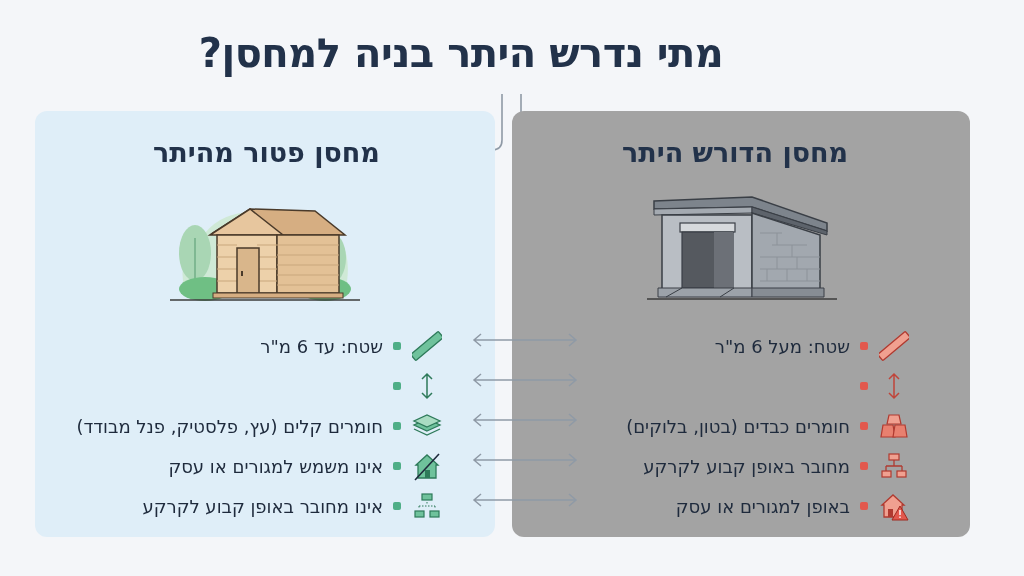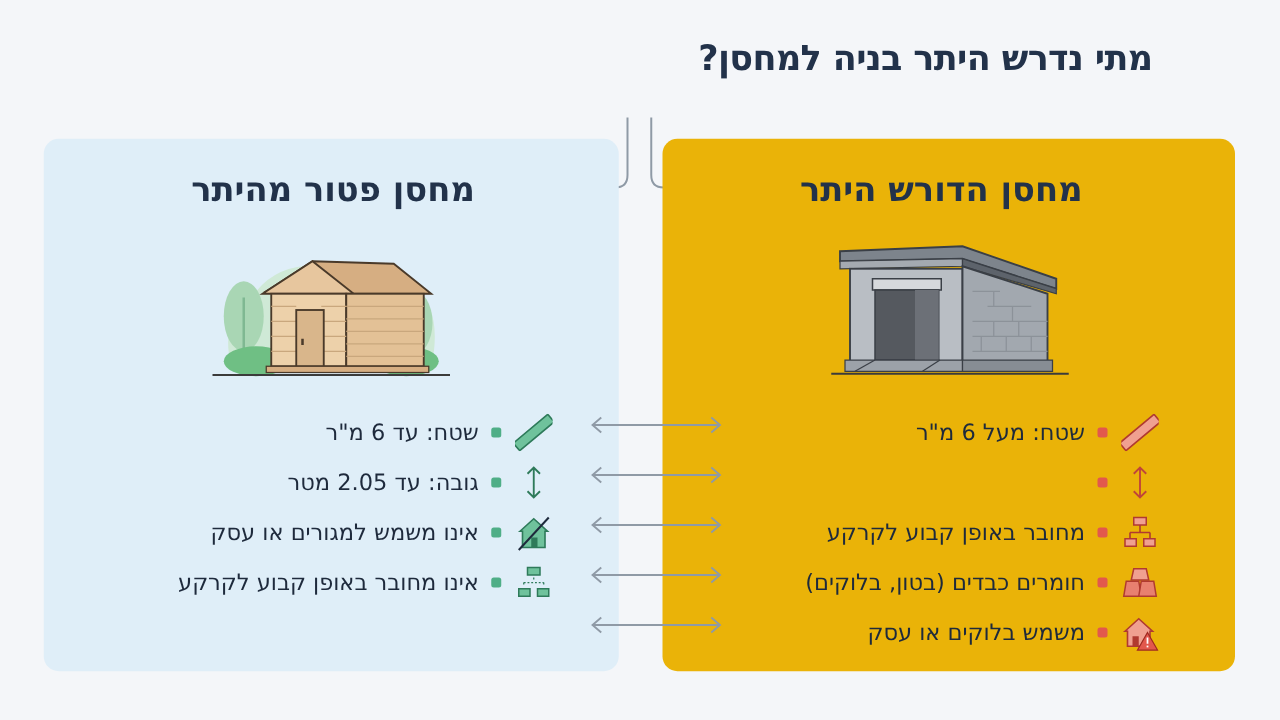--- a/index.html
+++ b/index.html
@@ -6,35 +6,36 @@
     html, body { width: 1024px; height: 576px; overflow: hidden; }
     body {
       background: #f4f6f9;
       font-family: "DejaVu Sans", sans-serif;
       color: #1e2a3c;
       position: relative;
     }
     .title {
       position: absolute;
       top: 30px; left: 0; width: 922px;
+      text-align: center;
       font-family: "DejaVu Sans", sans-serif;
       font-weight: bold;
-      font-size: 28px;
+      font-size: 40px;
       color: #22324a;
       direction: rtl;
       letter-spacing: -0.5px;
     }
     .panel {
       position: absolute;
       top: 111px;
       height: 426px;
       border-radius: 12px;
     }
     .panel-left { left: 35px; width: 460px; background: #dfeef8; }
-    .panel-right { left: 530px; width: 458px; background: #eab308; }
+    .panel-right { left: 512px; width: 458px; background: #a3a3a3; }
     .panel-title {
       position: absolute;
       top: 26px;
       font-weight: bold;
       font-size: 27px;
       color: #22324a;
       direction: rtl;
       white-space: nowrap;
     }
     .panel-left .panel-title { left: 118px; }
@@ -124,21 +125,31 @@
       <span class="bullet"></span>
       <span class="label">שטח: עד 6 מ"ר</span>
     </div>
     <div class="item">
       <span class="icon">
         <svg width="30" height="30" viewBox="0 0 30 30">
             <path d="M15 3 V27 M10 8 L15 3 L20 8 M10 22 L15 27 L20 22" fill="none" stroke="#2e7a5a" stroke-width="1.5"></path>
           </svg>
       </span>
       <span class="bullet"></span>
-      <span class="label">גובה: עד 2.05 מטר</span>
+    </div>
+    <div class="item">
+      <span class="icon">
+        <svg width="30" height="30" viewBox="0 0 30 30">
+            <polygon points="15,20 28,14 15,8 2,14" fill="#6fc29c" stroke="#2e7a5a" stroke-width="1.3"></polygon>
+            <polygon points="15,16 28,10 15,4 2,10" fill="#a9dcc2" stroke="#2e7a5a" stroke-width="1.3"></polygon>
+            <path d="M2 18 L15 24 L28 18" fill="none" stroke="#2e7a5a" stroke-width="1.3"></path>
+          </svg>
+      </span>
+      <span class="bullet"></span>
+      <span class="label">חומרים קלים (עץ, פלסטיק, פנל מבודד)</span>
     </div>
     <div class="item">
       <span class="icon">
         <svg width="30" height="30" viewBox="0 0 30 30">
             <polygon points="4,14 15,4 26,14 24,14 24,27 6,27 6,14" fill="#6fc29c" stroke="#2e7a5a" stroke-width="1.3"></polygon>
             <rect x="13" y="19" width="5" height="8" fill="#2e7a5a"></rect>
             <line x1="3" y1="29" x2="27" y2="3" stroke="#1e2a3c" stroke-width="1.6"></line>
           </svg>
       </span>
       <span class="bullet"></span>
@@ -195,52 +206,52 @@
       <span class="icon">
         <svg width="30" height="30" viewBox="0 0 30 30">
             <path d="M15 3 V27 M10 8 L15 3 L20 8 M10 22 L15 27 L20 22" fill="none" stroke="#c0443a" stroke-width="1.5"></path>
           </svg>
       </span>
       <span class="bullet"></span>
     </div>
     <div class="item">
       <span class="icon">
         <svg width="30" height="30" viewBox="0 0 30 30">
+            <polygon points="10,4 20,4 22,13 8,13" fill="#f0a090" stroke="#b03a30" stroke-width="1.2"></polygon>
+            <polygon points="4,14 14,14 16,26 2,26" fill="#e8806f" stroke="#b03a30" stroke-width="1.2"></polygon>
+            <polygon points="16,14 26,14 28,26 14,26" fill="#e8806f" stroke="#b03a30" stroke-width="1.2"></polygon>
+          </svg>
+      </span>
+      <span class="bullet"></span>
+      <span class="label">חומרים כבדים (בטון, בלוקים)</span>
+    </div>
+    <div class="item">
+      <span class="icon">
+        <svg width="30" height="30" viewBox="0 0 30 30">
             <rect x="10" y="3" width="10" height="6" fill="#f0a090" stroke="#b03a30" stroke-width="1.2"></rect>
             <rect x="3" y="20" width="9" height="6" fill="#f0a090" stroke="#b03a30" stroke-width="1.2"></rect>
             <rect x="18" y="20" width="9" height="6" fill="#f0a090" stroke="#b03a30" stroke-width="1.2"></rect>
             <path d="M15 9 V15 M7 15 H23 M7 15 V20 M23 15 V20" fill="none" stroke="#b03a30" stroke-width="1.3"></path>
           </svg>
       </span>
       <span class="bullet"></span>
       <span class="label">מחובר באופן קבוע לקרקע</span>
-    </div>
-    <div class="item">
-      <span class="icon">
-        <svg width="30" height="30" viewBox="0 0 30 30">
-            <polygon points="10,4 20,4 22,13 8,13" fill="#f0a090" stroke="#b03a30" stroke-width="1.2"></polygon>
-            <polygon points="4,14 14,14 16,26 2,26" fill="#e8806f" stroke="#b03a30" stroke-width="1.2"></polygon>
-            <polygon points="16,14 26,14 28,26 14,26" fill="#e8806f" stroke="#b03a30" stroke-width="1.2"></polygon>
-          </svg>
-      </span>
-      <span class="bullet"></span>
-      <span class="label">חומרים כבדים (בטון, בלוקים)</span>
     </div>
     <div class="item">
       <span class="icon">
         <svg width="30" height="30" viewBox="0 0 30 30">
             <polygon points="3,14 14,4 25,14 23,14 23,26 5,26 5,14" fill="#f0a090" stroke="#b03a30" stroke-width="1.3"></polygon>
             <rect x="9" y="18" width="5" height="8" fill="#b03a30"></rect>
             <polygon points="21,15 29,29 13,29" fill="#e2584d" stroke="#a02a20" stroke-width="1"></polygon>
             <rect x="20.3" y="19" width="1.4" height="5" fill="#fff"></rect>
             <rect x="20.3" y="25.5" width="1.4" height="1.4" fill="#fff"></rect>
           </svg>
       </span>
       <span class="bullet"></span>
-      <span class="label">משמש בלוקים או עסק</span>
+      <span class="label">באופן למגורים או עסק</span>
     </div>
   </div>
 </div>
 
 <div class="mid-arrows">
   <div class="mid-arrow">
     <svg width="110" height="14" viewBox="0 0 110 14">
         <path d="M4 7 H106 M11 1 L4 7 L11 13 M99 1 L106 7 L99 13" fill="none" stroke="#8f9aa6" stroke-width="1.5"></path>
       </svg>
   </div>

